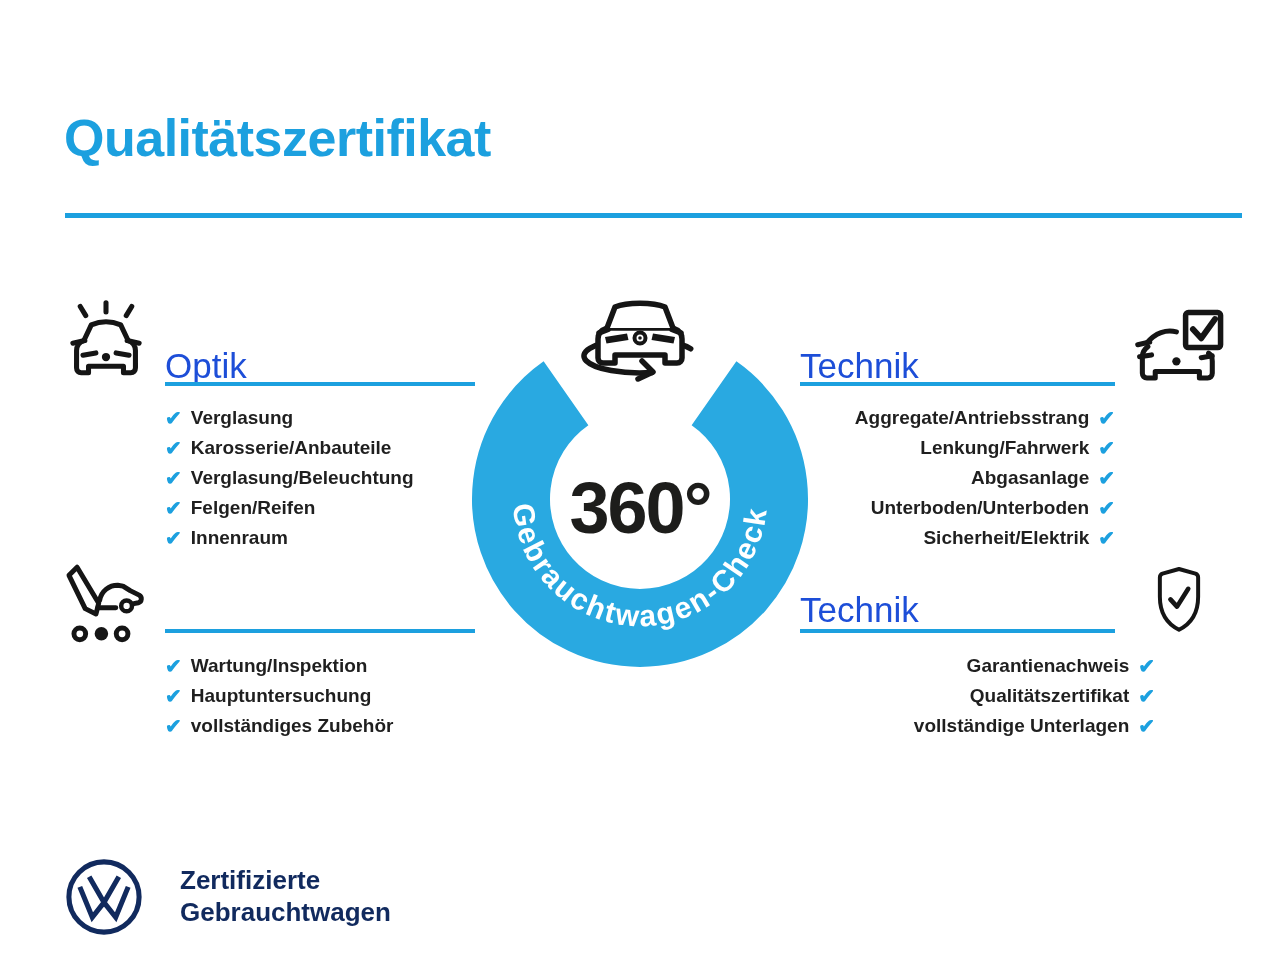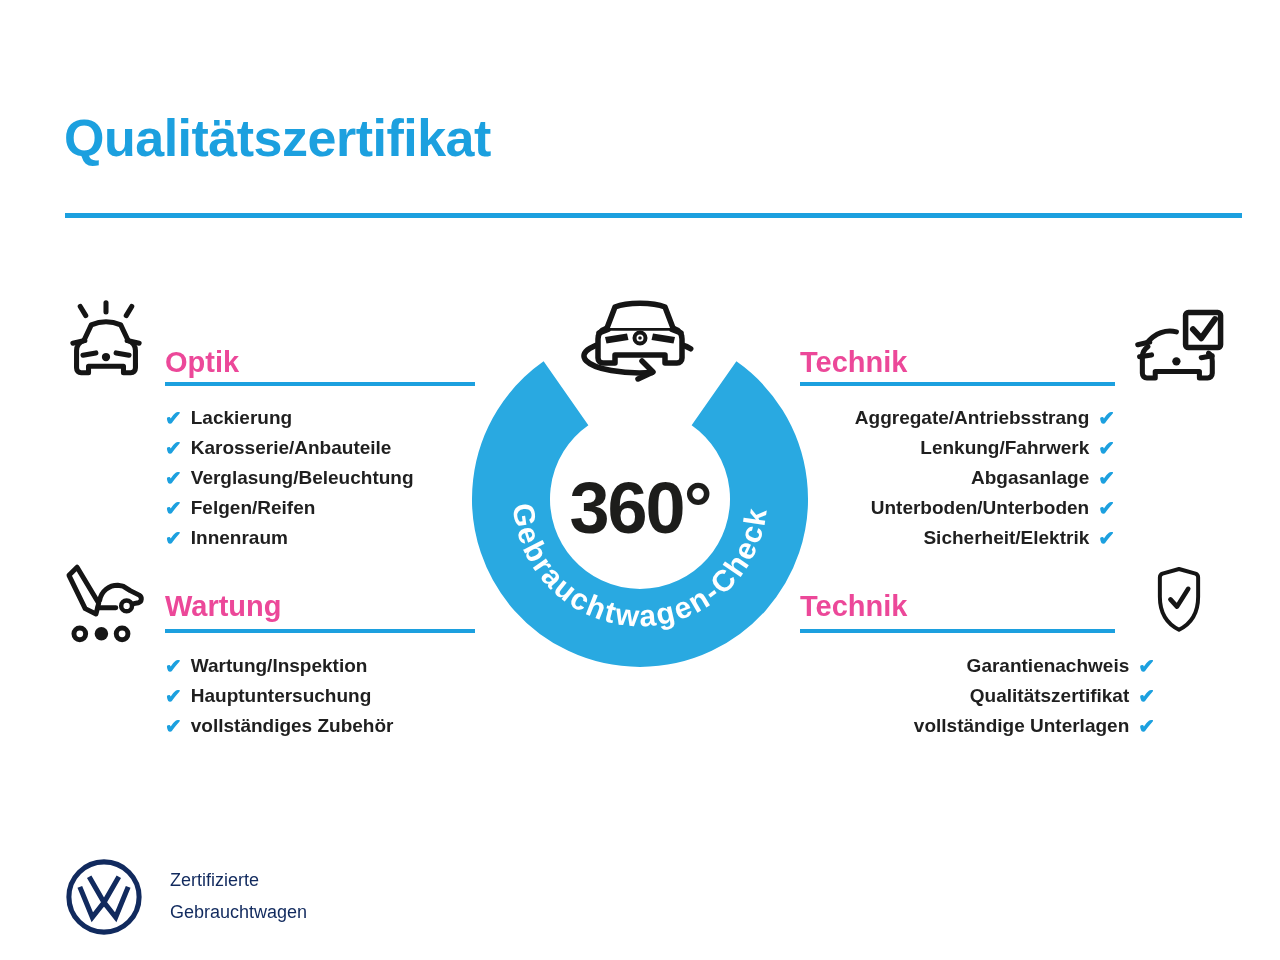--- a/index.html
+++ b/index.html
@@ -12,30 +12,30 @@
   #canvas{
     position:relative;width:1280px;height:960px;background:#ffffff;
     font-family:"Liberation Sans", sans-serif;overflow:hidden;margin-top:44px;
   }
   .abs{position:absolute;}
   #page-title{
     left:64px;top:64px;font-size:52px;font-weight:700;color:var(--blue);
     letter-spacing:-0.5px;white-space:nowrap;
   }
   #title-divider{left:65px;top:169px;width:1177px;height:5px;background:var(--blue);}
-  .sec-heading{font-size:29px;font-weight:700;color:#ec4899;white-space:nowrap;}
+  .sec-heading{font-size:35px;font-weight:400;color:#1d4ed8;white-space:nowrap;}
   .sec-underline{height:4px;background:var(--blue);}
   .list{display:flex;flex-direction:column;}
   .item{display:flex;align-items:center;gap:9px;height:30px;
         font-size:19px;font-weight:600;color:#1f1f1f;white-space:nowrap;}
   .item.right{justify-content:flex-end;}
   .chk{color:var(--blue);font-size:20px;font-weight:700;line-height:1;}
   .align-r{text-align:left;}
-  #brand-text{left:170px;top:820px;font-size:18px;line-height:32px;
-              font-weight:400;color:var(--navy);}
+  #brand-text{left:180px;top:820px;font-size:26px;line-height:32px;
+              font-weight:700;color:var(--navy);}
   svg{display:block;}
   .stroke{fill:none;stroke:#151515;stroke-width:5.5;stroke-linecap:round;stroke-linejoin:round;}
   .fillb{fill:#151515;stroke:none;}
 </style>
 </head>
 <body>
 
 <div id="canvas">
 
   <div id="page-title" class="abs">Qualitätszertifikat</div>
@@ -49,21 +49,21 @@
     <path class="stroke" d="M14 47 L27 44 M86 47 L73 44"></path>
     <path class="stroke" d="M26 44 C21 46 18 50 18 55 L18 74 C18 77 20 79 23 79 L31 79 L31 72 L69 72 L69 79 L77 79 C80 79 82 77 82 74 L82 55 C82 50 79 46 74 44"></path>
     <path class="stroke" d="M25 60 L39 57.5 M61 57.5 L75 60"></path>
     <circle class="fillb" cx="50" cy="62" r="4.5"></circle>
   </svg>
   <div class="abs sec-heading" style="left:165px;top:302px;width:310px">Optik</div>
   <div class="abs sec-underline" style="left:165px;top:338px;width:310px"></div>
   <div class="abs list" style="left:165px;top:359px;width:310px">
     <div class="item">
         <span class="chk">✔</span>
-        <span>Lackierung</span>
+        <span>Verglasung</span>
       </div>
     <div class="item">
         <span class="chk">✔</span>
         <span>Karosserie/Anbauteile</span>
       </div>
     <div class="item">
         <span class="chk">✔</span>
         <span>Verglasung/Beleuchtung</span>
       </div>
     <div class="item">
@@ -112,21 +112,20 @@
 
   <svg class="abs" style="left:60px;top:516px" width="90" height="90" viewBox="0 0 100 100">
     <path class="stroke" d="M10 17 L19 8 L43 48 L40 60 L28 54 Z"></path>
     <path class="stroke" d="M44 45 C46 34 55 28 64 28 L70 29 L78 34 L88 39 C91.5 41 91 46.5 87 47.5 L82 48.5"></path>
     <circle class="stroke" style="stroke-width:5" cx="74" cy="51" r="6"></circle>
     <path class="stroke" d="M42 53 L62 53"></path>
     <circle class="stroke" cx="22" cy="82" r="6.5"></circle>
     <circle class="fillb" cx="46" cy="82" r="7.5"></circle>
     <circle class="stroke" cx="69" cy="82" r="6.5"></circle>
   </svg>
-  <div class="abs sec-heading" style="left:165px;top:546px;width:310px">Wartung</div>
   <div class="abs sec-underline" style="left:165px;top:585px;width:310px"></div>
   <div class="abs list" style="left:165px;top:607px;width:310px">
     <div class="item">
         <span class="chk">✔</span>
         <span>Wartung/Inspektion</span>
       </div>
     <div class="item">
         <span class="chk">✔</span>
         <span>Hauptuntersuchung</span>
       </div>

